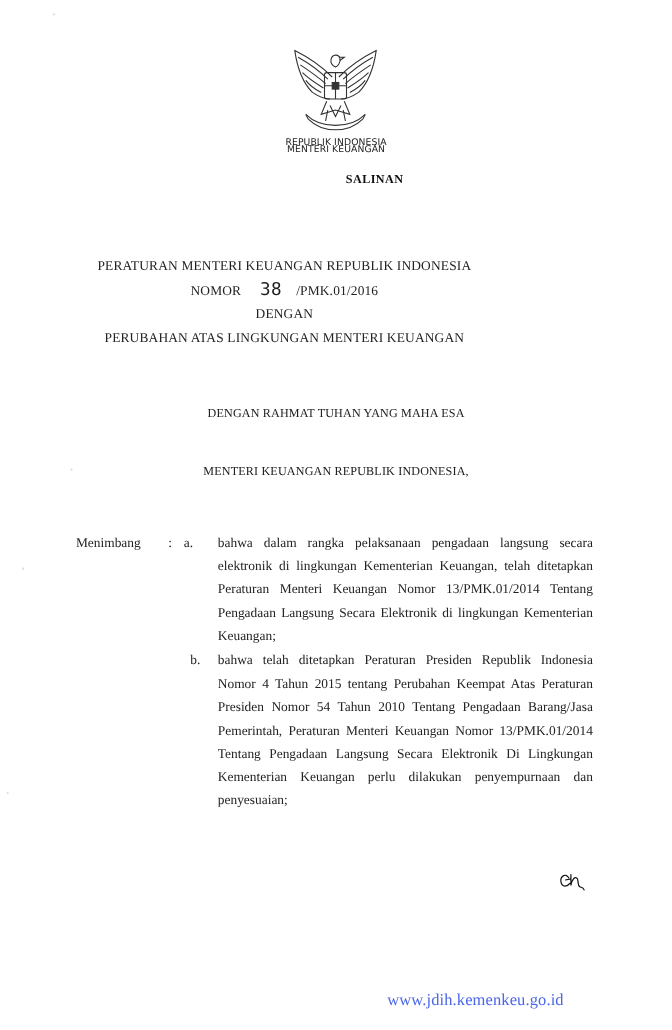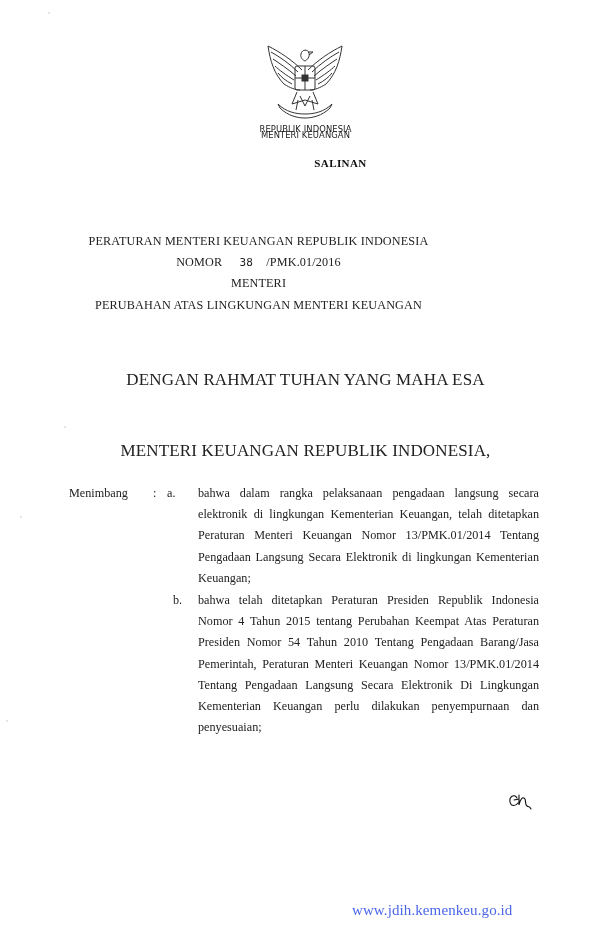--- a/index.html
+++ b/index.html
@@ -12,26 +12,26 @@
             line-height: 10px; color: #222; letter-spacing: 0.1px; }
   .issuer.l1 { top: 130px; }
   .issuer.l2 { top: 124px; }
   .salinan { position: absolute; left: 0; width: 611px; top: 157px; text-align: center;
              font-weight: bold; font-size: 11px; letter-spacing: 0.4px; color: #111;
              font-family: "Liberation Serif", "DejaVu Serif", serif; padding-left: 35px; }
   .title-block { position: absolute; left: 0; top: 231px; width: 517px; text-align: center; }
   .tline { font-size: 12.2px; line-height: 21.2px; white-space: nowrap;
            font-family: "Liberation Serif", "DejaVu Serif", serif; letter-spacing: 0.15px; }
   .nomor-num { display: inline-block; margin: 0 10px 0 14px;
-               font-family: "DejaVu Sans Mono", "Liberation Mono", monospace; font-size: 11px; }
+               font-family: "DejaVu Sans Mono", "Liberation Mono", monospace; font-size: 16px; }
   .center-line { position: absolute; left: 0; width: 611px; text-align: center;
-                 font-size: 17px; white-space: nowrap; letter-spacing: 0.15px;
+                 font-size: 11px; white-space: nowrap; letter-spacing: 0.15px;
                  font-family: "Liberation Serif", "DejaVu Serif", serif; }
   .cl1 { top: 370px; }
-  .cl2 { top: 441px; }
+  .cl2 { top: 423px; }
   .consider { position: absolute; left: 69px; top: 483px; width: 470px; }
   .label { position: absolute; left: 0; top: 0; font-size: 12.2px; line-height: 21.2px;
            font-family: "Liberation Serif", "DejaVu Serif", serif; }
   .colon { position: absolute; left: 84px; top: 0; font-size: 12.2px; line-height: 21.2px;
            font-family: "Liberation Serif", "DejaVu Serif", serif; }
   .item { position: absolute; left: 0; width: 470px; }
   .item .marker { position: absolute; left: 98px; top: 0; font-size: 12.2px; line-height: 21.2px;
                   font-family: "Liberation Serif", "DejaVu Serif", serif; }
   .item .text { position: absolute; left: 129px; width: 341px; top: 0; font-size: 12.2px;
                 line-height: 21.2px; text-align: justify; text-align-last: left;
@@ -90,21 +90,21 @@
   <div class="issuer l2">REPUBLIK INDONESIA</div>
   <div class="salinan">SALINAN</div>
 
   <div class="title-block">
     <div class="tline">PERATURAN MENTERI KEUANGAN REPUBLIK INDONESIA</div>
     <div class="tline">
       <span>NOMOR</span>
       <span class="nomor-num">38</span>
       <span>/PMK.01/2016</span>
     </div>
-    <div class="tline">MENTERI</div>
+    <div class="tline">DENGAN</div>
     <div class="tline">PERUBAHAN ATAS LINGKUNGAN MENTERI KEUANGAN</div>
   </div>
 
   <div class="center-line cl1">DENGAN RAHMAT TUHAN YANG MAHA ESA</div>
   <div class="center-line cl2">MENTERI KEUANGAN REPUBLIK INDONESIA,</div>
 
   <div class="consider">
     <div class="label">Menimbang</div>
     <div class="colon">:</div>
     <div class="item a">

